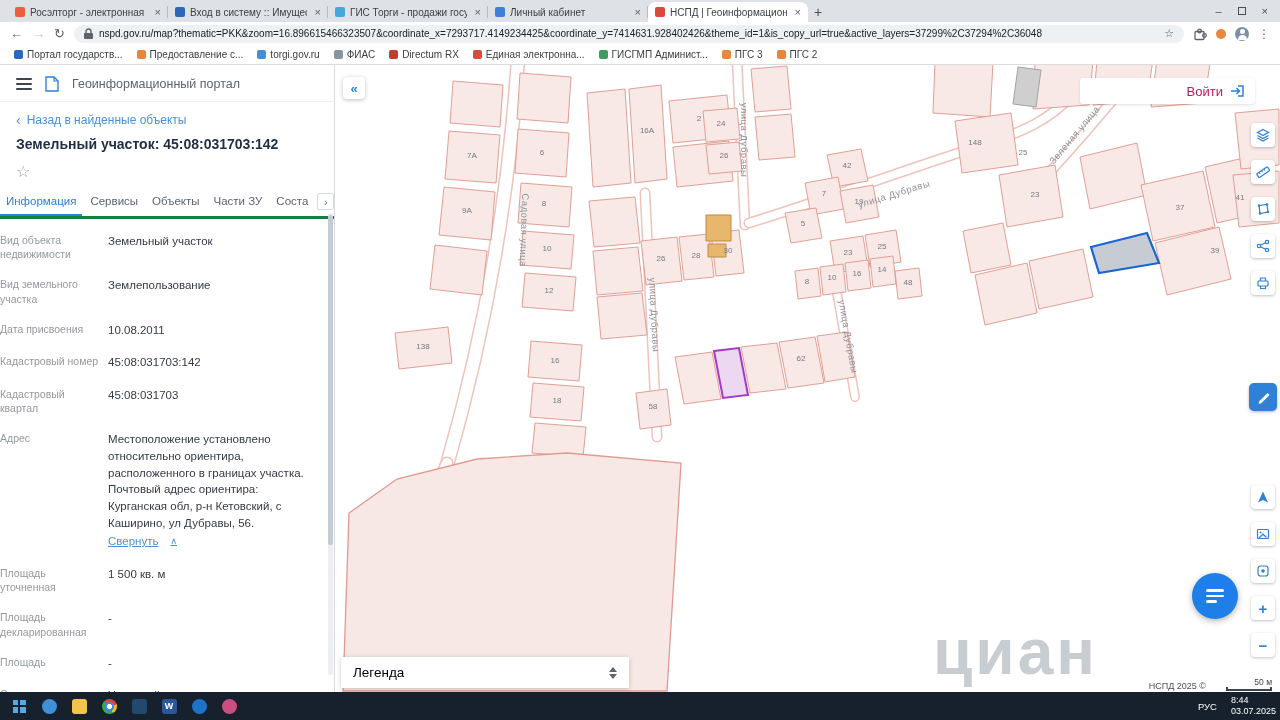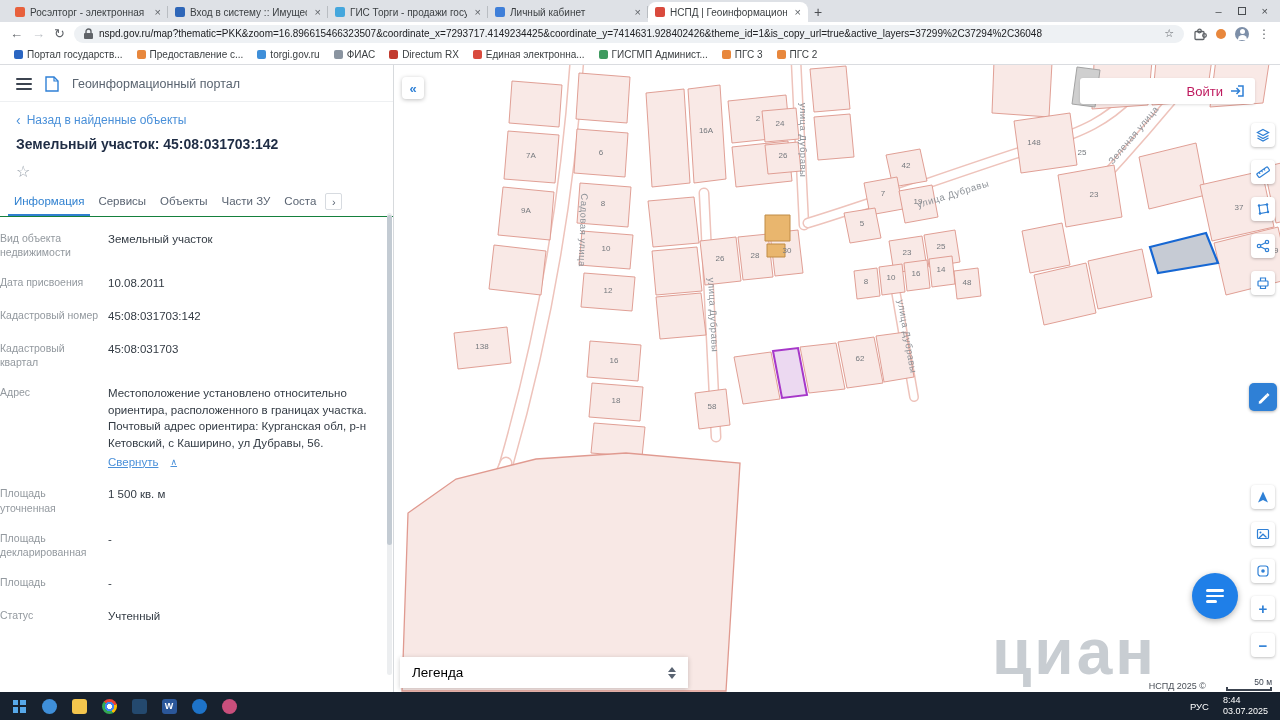--- a/index.html
+++ b/index.html
@@ -32,31 +32,31 @@
   .menu-dots{color:#5f6368;font-size:12px}
 
   .bookmarks{height:20px;background:#fff;border-bottom:1px solid #dadce0;display:flex;align-items:center;padding:0 8px;gap:2px;flex-shrink:0}
   .bm{display:flex;align-items:center;gap:4px;padding:2px 6px;font-size:10px;color:#3c4043;white-space:nowrap}
   .bm .bm-ico{width:9px;height:9px;border-radius:2px;flex-shrink:0}
 
   
   .main{flex:1;display:flex;min-height:0}
 
   
-  .panel{width:394px;background:#fff;position:relative;flex-shrink:0;overflow:hidden;border-right:1px solid #d7dadd;z-index:5}
+  .panel{width:335px;background:#fff;position:relative;flex-shrink:0;overflow:hidden;border-right:1px solid #d7dadd;z-index:5}
   .phead{display:flex;align-items:center;gap:13px;padding:11px 16px 9px;border-bottom:1px solid #eef0f2}
   .burger{display:flex;flex-direction:column;gap:3px;width:16px}
   .burger i{height:2px;background:#3c4450;border-radius:1px}
   .ptitle-app{font-size:12.5px;color:#5a6470}
   .back{display:flex;align-items:center;gap:6px;color:#4a90d9;font-size:12px;padding:10px 16px 4px;text-decoration:none}
   .back .chev{font-size:14px}
   .obj-title{font-size:14px;font-weight:bold;color:#1f2d45;padding:4px 16px 2px;white-space:nowrap}
   .star-row{padding:8px 16px 6px}
   .star{color:#98a1ab;font-size:16px}
-  .ptabs{display:flex;align-items:center;border-bottom:1px solid #15803d;padding:0 8px;gap:2px}
+  .ptabs{display:flex;align-items:center;border-bottom:3px solid #15803d;padding:0 0;gap:2px}
   .ptab{font-size:11.5px;color:#5a6472;padding:8px 6px 7px;white-space:nowrap;border-bottom:2px solid transparent}
   .ptab.active{color:#2f80d0;border-bottom-color:#2f80d0}
   .ptab-arrow{width:17px;height:17px;border:1px solid #d7dbe0;border-radius:2px;display:flex;align-items:center;justify-content:center;color:#5a6472;font-size:11px;margin-left:1px;flex-shrink:0;background:#fff}
   .fields{padding:6px 0}
   .frow{display:flex;padding:8px 14px 8px 0}
   .flabel{width:100px;flex-shrink:0;color:#93999f;font-size:10.5px;line-height:1.35}
   .fvalue{padding-left:8px;color:#333b44;font-size:11.5px;line-height:1.45}
   .collapse{display:inline-flex;align-items:center;gap:12px;color:#4a90d9;font-size:11.5px;text-decoration:underline;margin-top:2px;cursor:pointer}
   .collapse .caret{font-size:9px;text-decoration:none;color:#4a90d9}
   .pscroll{position:absolute;right:1px;top:148px;width:5px;height:462px;background:#eceef0;border-radius:3px}
@@ -90,21 +90,21 @@
   
   .taskbar{height:28px;background:#17212e;display:flex;align-items:center;flex-shrink:0;padding-left:4px}
   .tb-ico{width:30px;height:28px;display:flex;align-items:center;justify-content:center}
   .win-logo{width:13px;height:13px;display:grid;grid-template-columns:1fr 1fr;grid-template-rows:1fr 1fr;gap:1.5px}
   .win-logo i{background:#57a8e8}
   .dot{width:15px;height:15px;border-radius:3px;display:flex;align-items:center;justify-content:center;color:#fff;font-size:9px;font-weight:bold}
   .dot.round{border-radius:50%}
   .chrome-ico{width:15px;height:15px;border-radius:50%;background:
      radial-gradient(circle at 50% 50%, #fff 0 2.5px, #4285f4 2.5px 4.5px, rgba(0,0,0,0) 4.5px),
      conic-gradient(from -45deg, #ea4335 0 33%, #fbbc05 33% 55%, #34a853 55% 100%)}
-  .tray{margin-left:auto;display:flex;align-items:center;gap:14px;padding-right:12px;color:#fff}
+  .tray{margin-left:auto;display:flex;align-items:center;gap:14px;padding-right:4px;color:#fff}
   .tray .lang{font-size:9.5px}
   .clock{display:flex;flex-direction:column;align-items:flex-start;font-size:9px;line-height:1.25}
 </style>
 </head>
 <body>
 
 <div class="screen">
 
   <div class="tabstrip">
     <div class="tab">
@@ -229,20 +229,24 @@
         <span class="ptab">Сервисы</span>
         <span class="ptab">Объекты</span>
         <span class="ptab">Части ЗУ</span>
         <span class="ptab">Соста</span>
         <span class="ptab-arrow">›</span>
       </div>
       <div class="fields">
         <div class="frow">
             <div class="flabel">Вид объекта недвижимости</div>
             <div class="fvalue">Земельный участок</div>
+          </div>
+        <div class="frow">
+            <div class="flabel">Вид земельного участка</div>
+            <div class="fvalue">Землепользование</div>
           </div>
         <div class="frow">
             <div class="flabel">Дата присвоения</div>
             <div class="fvalue">10.08.2011</div>
           </div>
         <div class="frow">
             <div class="flabel">Кадастровый номер</div>
             <div class="fvalue">45:08:031703:142</div>
           </div>
         <div class="frow">

